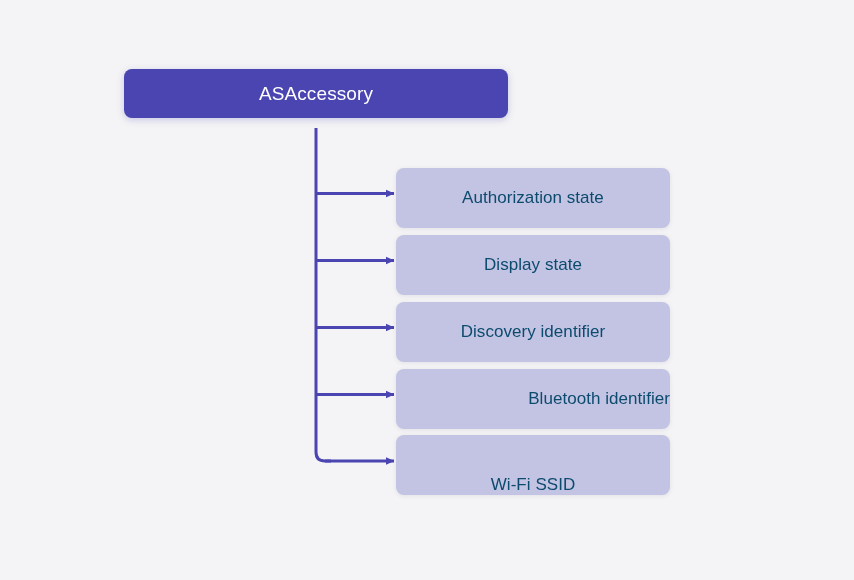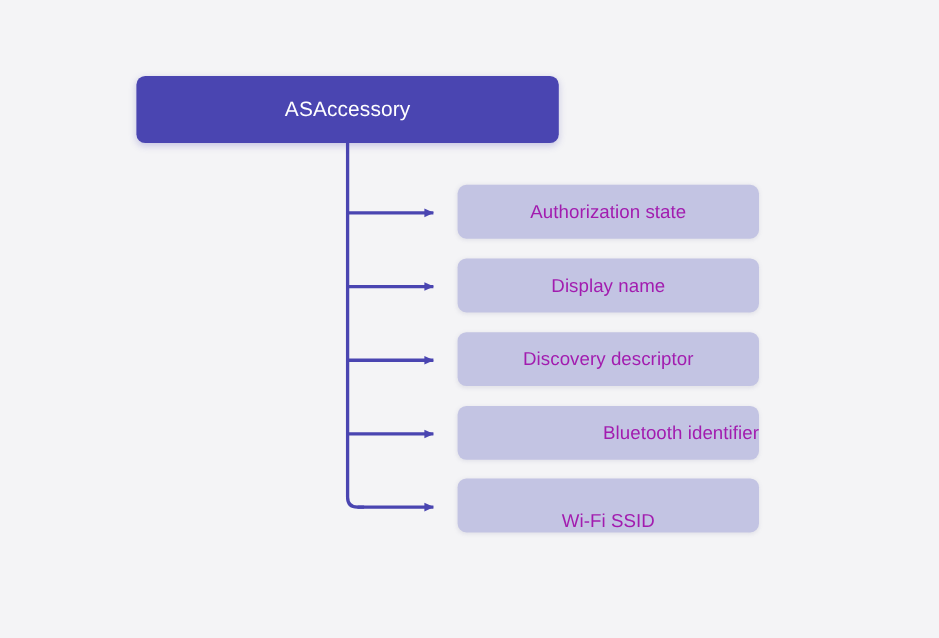--- a/index.html
+++ b/index.html
@@ -42,36 +42,36 @@
     border-radius: 8px;
     text-align: center;
     white-space: nowrap;
   }
 
   
   .node-root {
     left: 124px;
     top: 69px;
     width: 384px;
-    height: 61px;
+    height: 49px;
     background: #4a45b1;
     color: #ffffff;
     font-size: 19px;
     font-weight: 400;
     letter-spacing: 0.1px;
     box-shadow: 0 2px 7px rgba(74, 69, 177, 0.26);
   }
 
   
   .node-child {
-    left: 416px;
+    left: 396px;
     width: 274px;
-    height: 49px;
+    height: 60px;
     background: #c3c4e3;
-    color: #a21caf;
+    color: #0c4a6e;
     font-size: 17px;
     font-weight: 400;
     letter-spacing: 0.05px;
     box-shadow: 0 1px 4px rgba(90, 90, 140, 0.13);
   }
 
   .child-0 { top: 168px; }
   .child-1 { top: 235px; }
   .child-2 { top: 302px; }
   .child-3 { top: 369px; justify-content: flex-end; }
@@ -100,25 +100,25 @@
 
   <div class="node node-root">
     <span>ASAccessory</span>
   </div>
 
   <div class="node node-child child-0">
     <span>Authorization state</span>
   </div>
 
   <div class="node node-child child-1">
-    <span>Display name</span>
+    <span>Display state</span>
   </div>
 
   <div class="node node-child child-2">
-    <span>Discovery descriptor</span>
+    <span>Discovery identifier</span>
   </div>
 
   <div class="node node-child child-3">
     <span>Bluetooth identifier</span>
   </div>
 
   <div class="node node-child child-4">
     <span>Wi-Fi SSID</span>
   </div>
 

